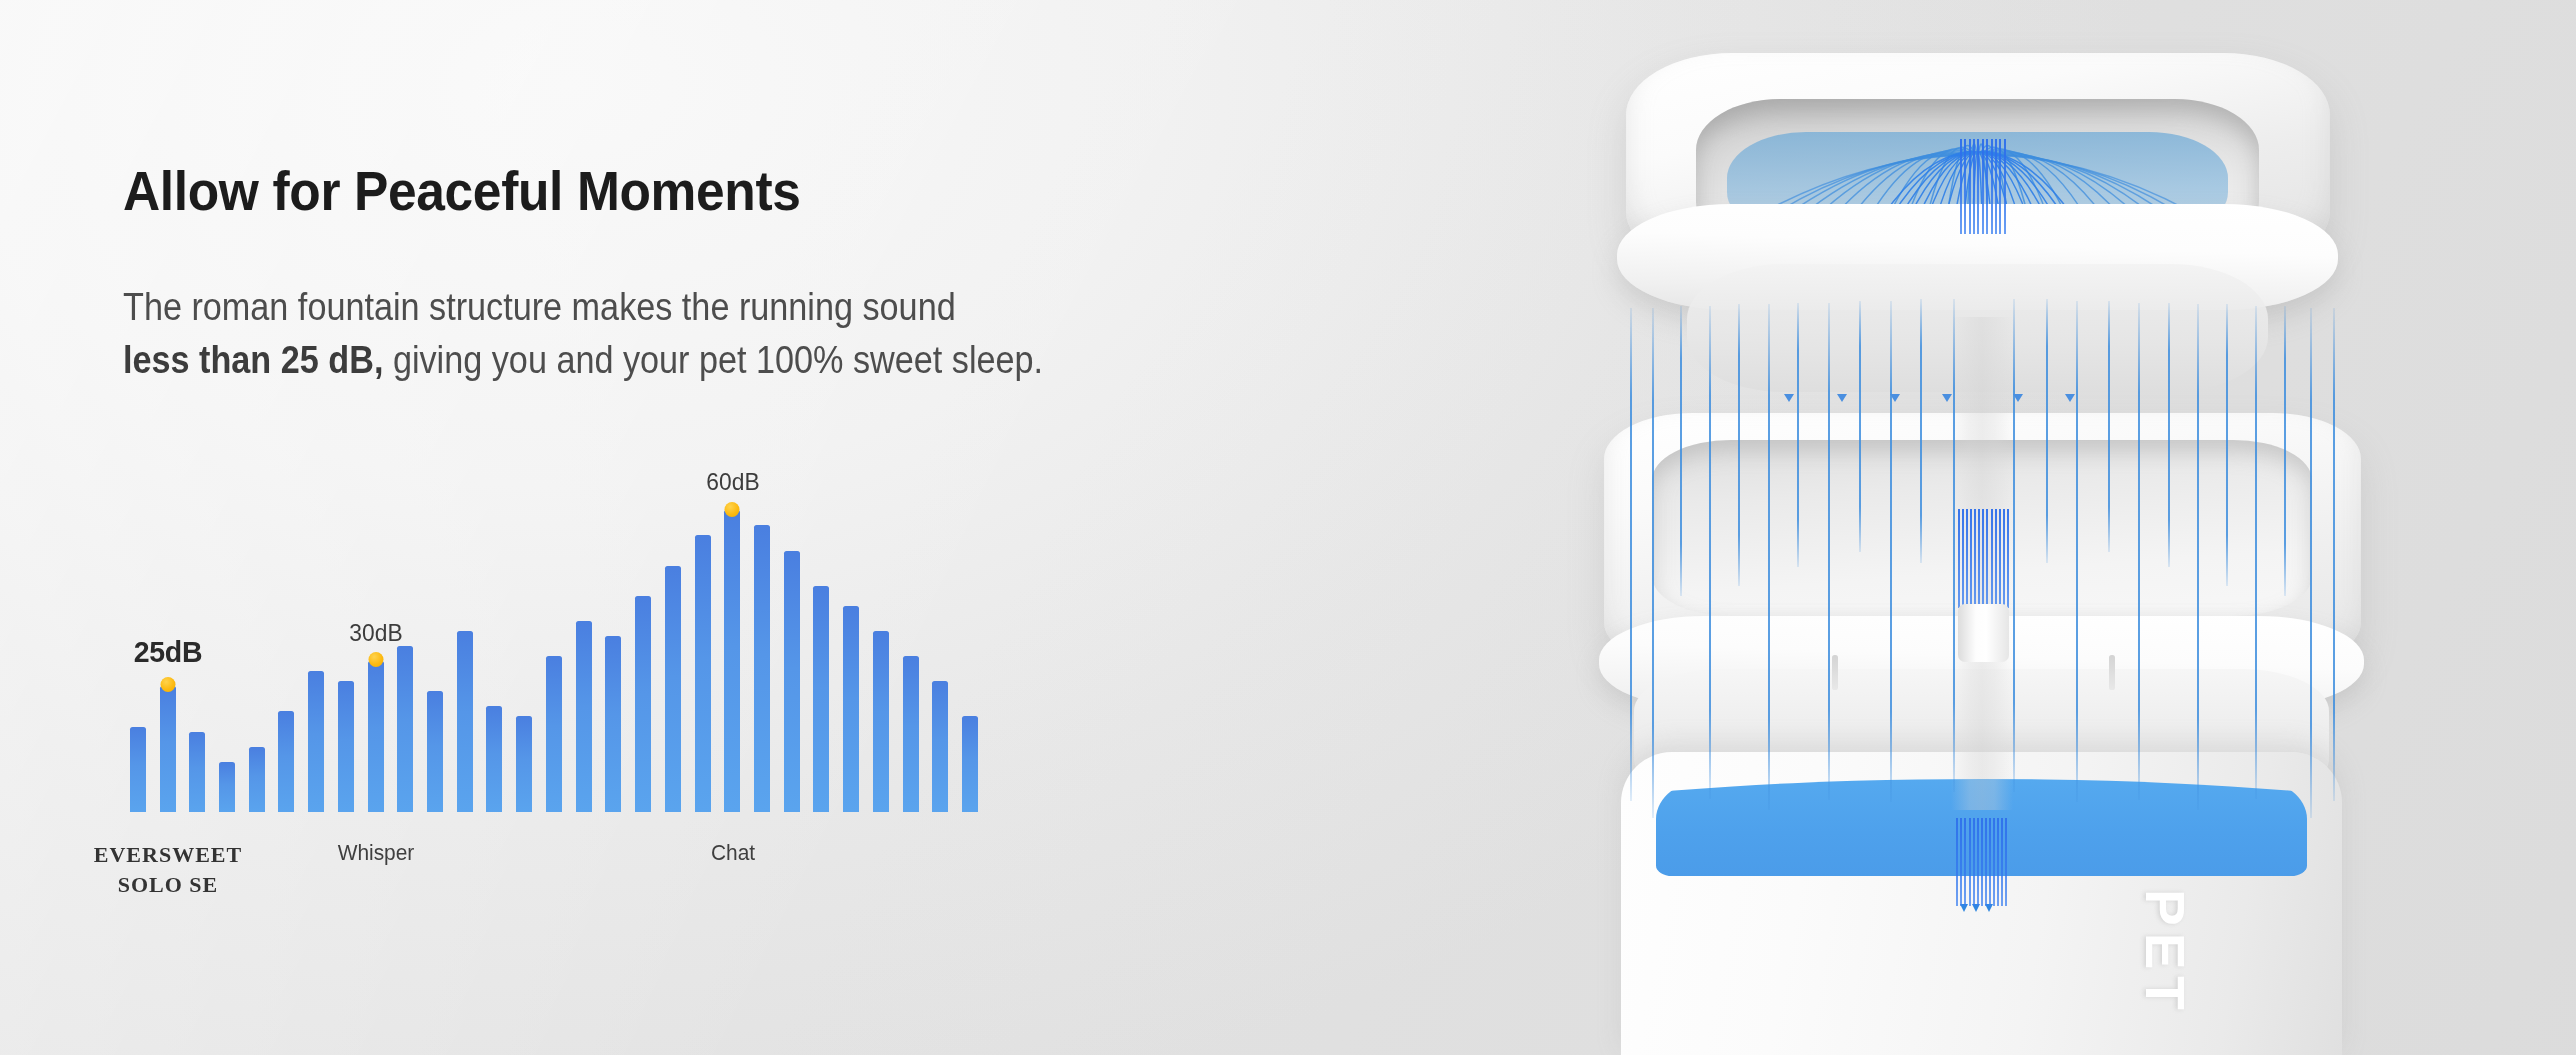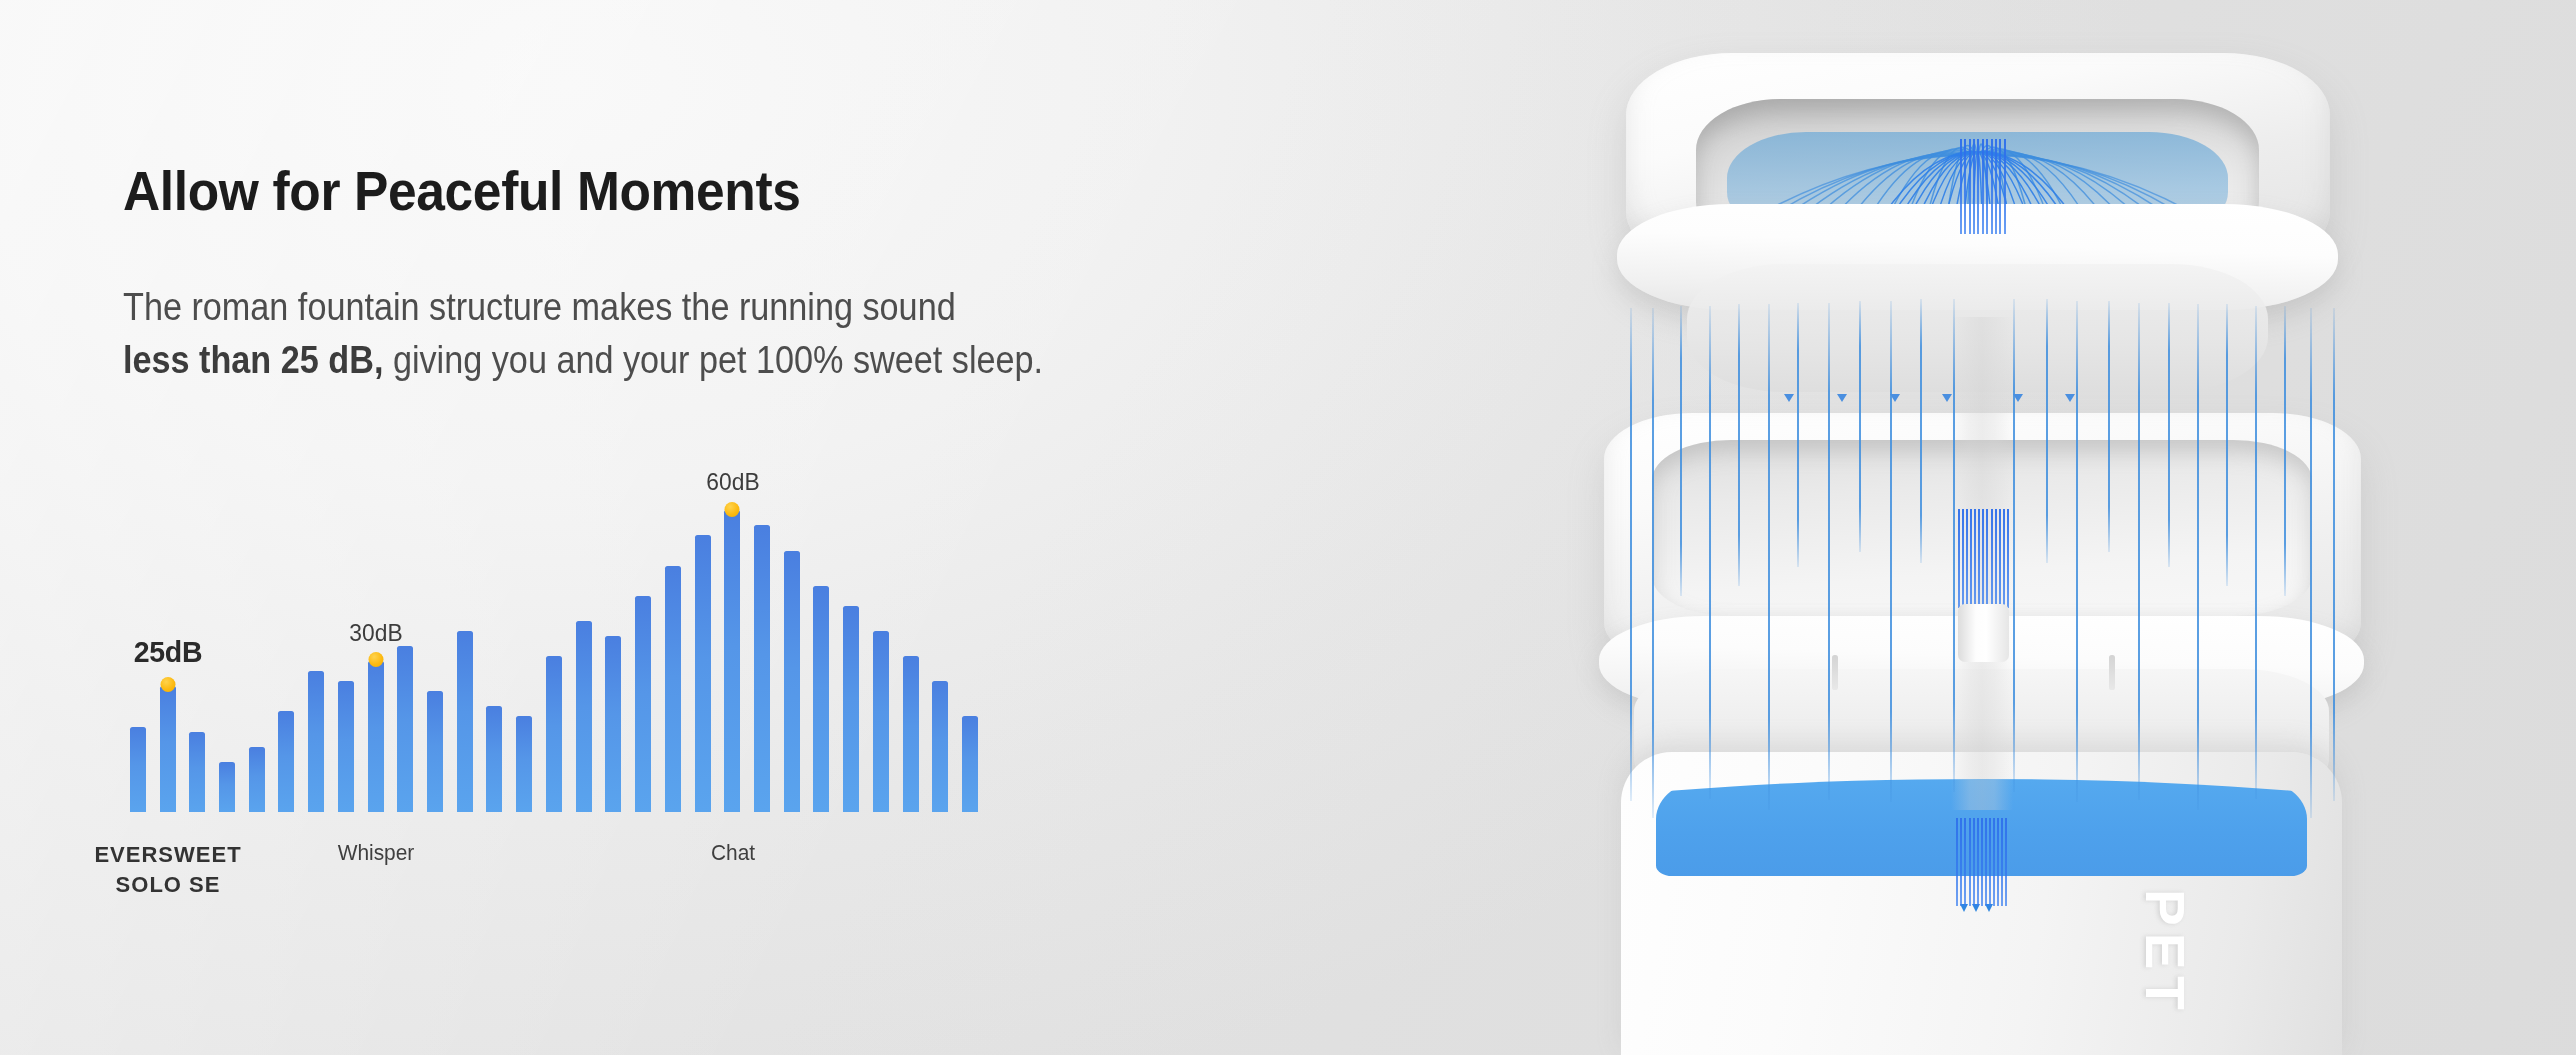--- a/index.html
+++ b/index.html
@@ -70,21 +70,21 @@
     transform:translateX(-50%) scaleX(.95);
   }
   .callout.bold { font-weight:bold; font-size:30px; color:#2b2b2b; letter-spacing:-0.3px; }
 
   .axis-label {
     position:absolute; text-align:center; white-space:nowrap;
     transform:translateX(-50%);
     color:#3f3f3f;
   }
   .axis-label.em {
-    font-weight:bold; font-size:22px; letter-spacing:1px; line-height:1.35; color:#333;
+    font-weight:bold; font-size:22px; letter-spacing:1px; line-height:1.35; color:#333;font-family:Liberation Serif, serif;
   }
   .axis-label.reg { font-size:22px; color:#3f3f3f; transform:translateX(-50%) scaleX(.95); }
 
   
   #product { position:absolute; right:0; top:0; width:1100px; height:1056px; overflow:hidden; }
   #product-stage { position:absolute; left:44px; top:0; width:1012px; height:1056px; }
 
   
   .bowl-top-outer {
     position:absolute; left:106px; top:53px; width:704px; height:220px;

